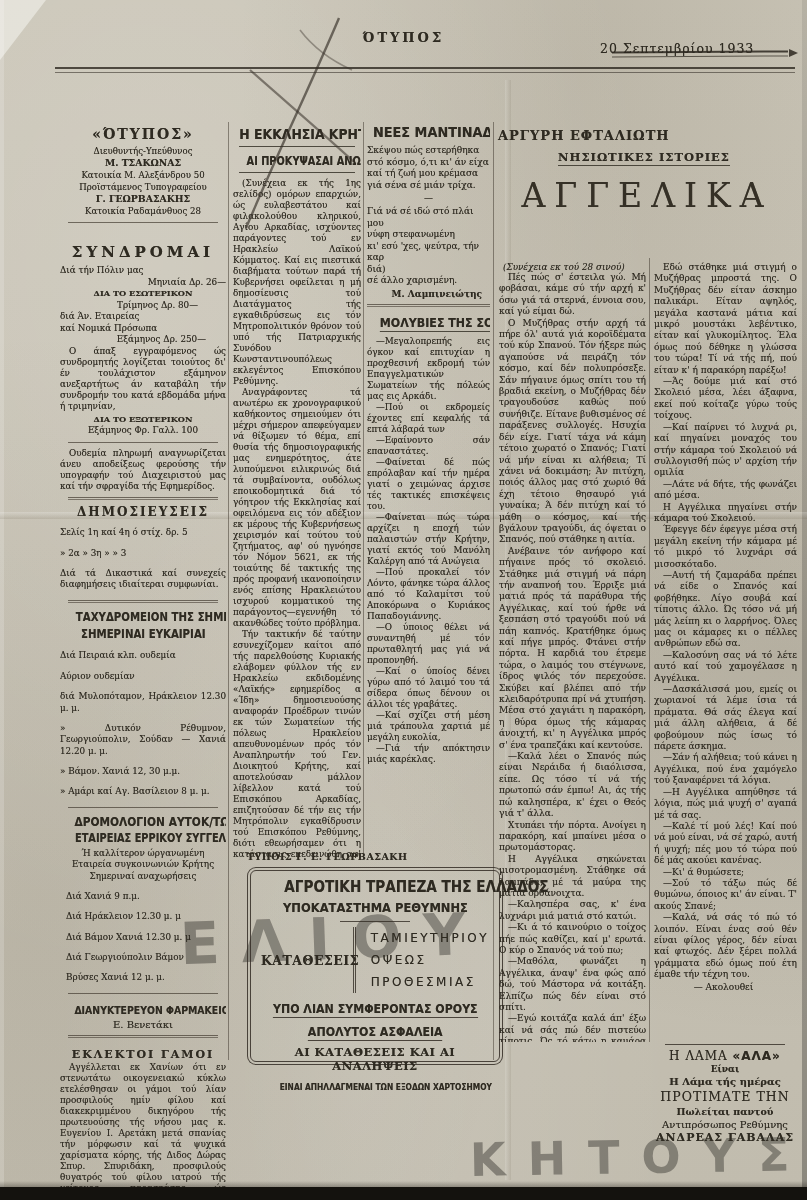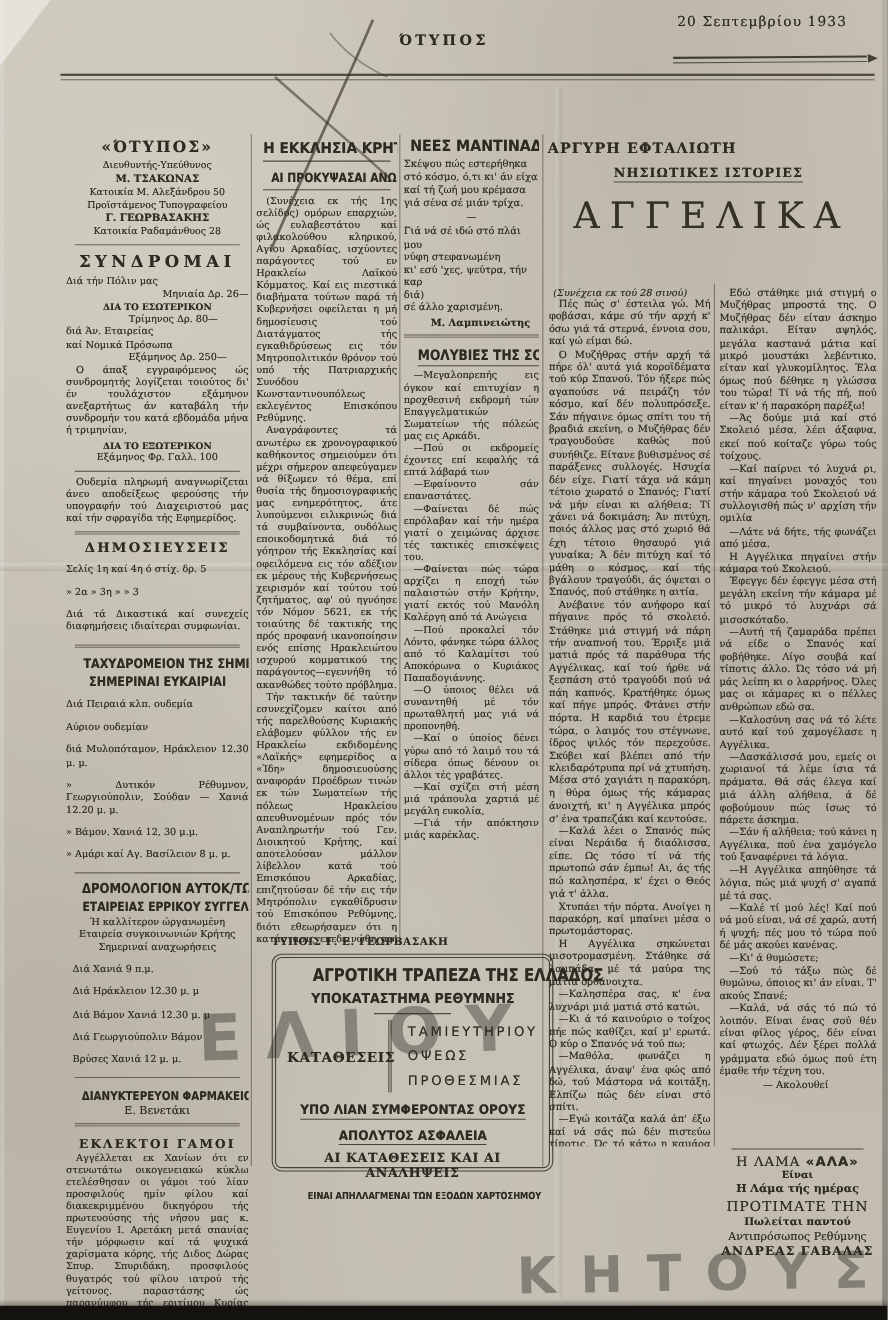--- a/index.html
+++ b/index.html
@@ -15,42 +15,42 @@
   .page *{box-sizing:border-box;}
   .abs{position:absolute;}
   .b{font-weight:bold;} .ctr{text-align:center;} .r{text-align:right;}
   .sans{font-family:"DejaVu Sans",sans-serif;}
   .cond{display:inline-block;transform:scaleX(.85);transform-origin:center;white-space:nowrap;}
   .cond9{display:inline-block;transform:scaleX(.92);transform-origin:center;white-space:nowrap;}
   .ink-soft{text-shadow:0 0 .5px rgba(46,42,33,.55);}
   
   .paper-title{position:absolute;top:30px;left:0;width:100%;text-align:center;
     font-size:13px;font-weight:bold;letter-spacing:3px;}
-  .issue-date{position:absolute;top:12px;left:600px;width:170px;text-align:right;font-size:12.5px;letter-spacing:1px;}
+  .issue-date{position:absolute;top:41px;left:600px;width:170px;text-align:left;font-size:12.5px;letter-spacing:1px;}
   .date-rule{position:absolute;top:51px;left:612px;width:176px;height:6px;
     border-top:2.2px solid rgba(45,40,32,.85);border-bottom:1.4px solid rgba(45,40,32,.7);transform:rotate(-.4deg);}
   .date-arrow{position:absolute;top:49px;left:789px;width:0;height:0;
     border-left:9px solid rgba(45,40,32,.85);border-top:4.5px solid transparent;border-bottom:4.5px solid transparent;}
   .head-rule{position:absolute;top:67px;left:55px;width:740px;height:6px;
     border-top:2.6px solid rgba(45,40,32,.8);border-bottom:1px solid rgba(45,40,32,.55);}
   
   .col{position:absolute;overflow:hidden;text-align:justify;}
   .vrule{position:absolute;width:1px;background:rgba(58,50,40,.5);}
   .hrline{border-top:1px solid rgba(58,50,40,.65);margin:5px 8px;}
   .hrline.dbl{border-bottom:1px solid rgba(58,50,40,.55);height:3px;}
   .hrline.wide{margin:5px 0;}
   .par{margin:0;text-indent:9px;font-size:8.8px;line-height:11px;text-align:justify;}
   .c1line{font-size:8.8px;line-height:11.5px;}
   .verse{margin:0;font-size:9px;line-height:11.5px;text-align:left;text-indent:0;}
   .spar{font-size:9px;line-height:11.4px;}
   
   .mast-title{text-align:center;font-size:14px;font-weight:bold;letter-spacing:2px;margin-bottom:3px;}
   .mast-line{text-align:center;font-size:8.6px;line-height:12px;}
   .mast-line.b{font-size:9.3px;}
-  .h-syn{text-align:center;font-size:15px;font-weight:bold;letter-spacing:4px;margin:6px 0 4px;}
+  .h-syn{text-align:center;font-size:15px;font-weight:bold;letter-spacing:4px;margin:20px 0 4px;}
   .h-sec{text-align:center;font-size:12px;font-weight:bold;letter-spacing:2px;margin:3px 0;}
   .h-sec2{font-size:11px;font-weight:bold;letter-spacing:2px;margin:4px 0 3px;}
   .h-two{text-align:center;font-weight:bold;line-height:15px;margin:2px 0;}
   .sched{padding-left:6px;}
   
   .c2-title{text-align:center;font-weight:bold;margin-top:2px;}
   .c2-rule{border-top:1.3px solid rgba(46,42,33,.8);margin:3px 6px;}
   
   .sig{text-align:right;font-size:9px;font-weight:bold;padding-right:8px;margin:2px 0 3px;}
   .stanza-div{text-align:center;font-size:9px;line-height:9px;margin:3px 0;}

